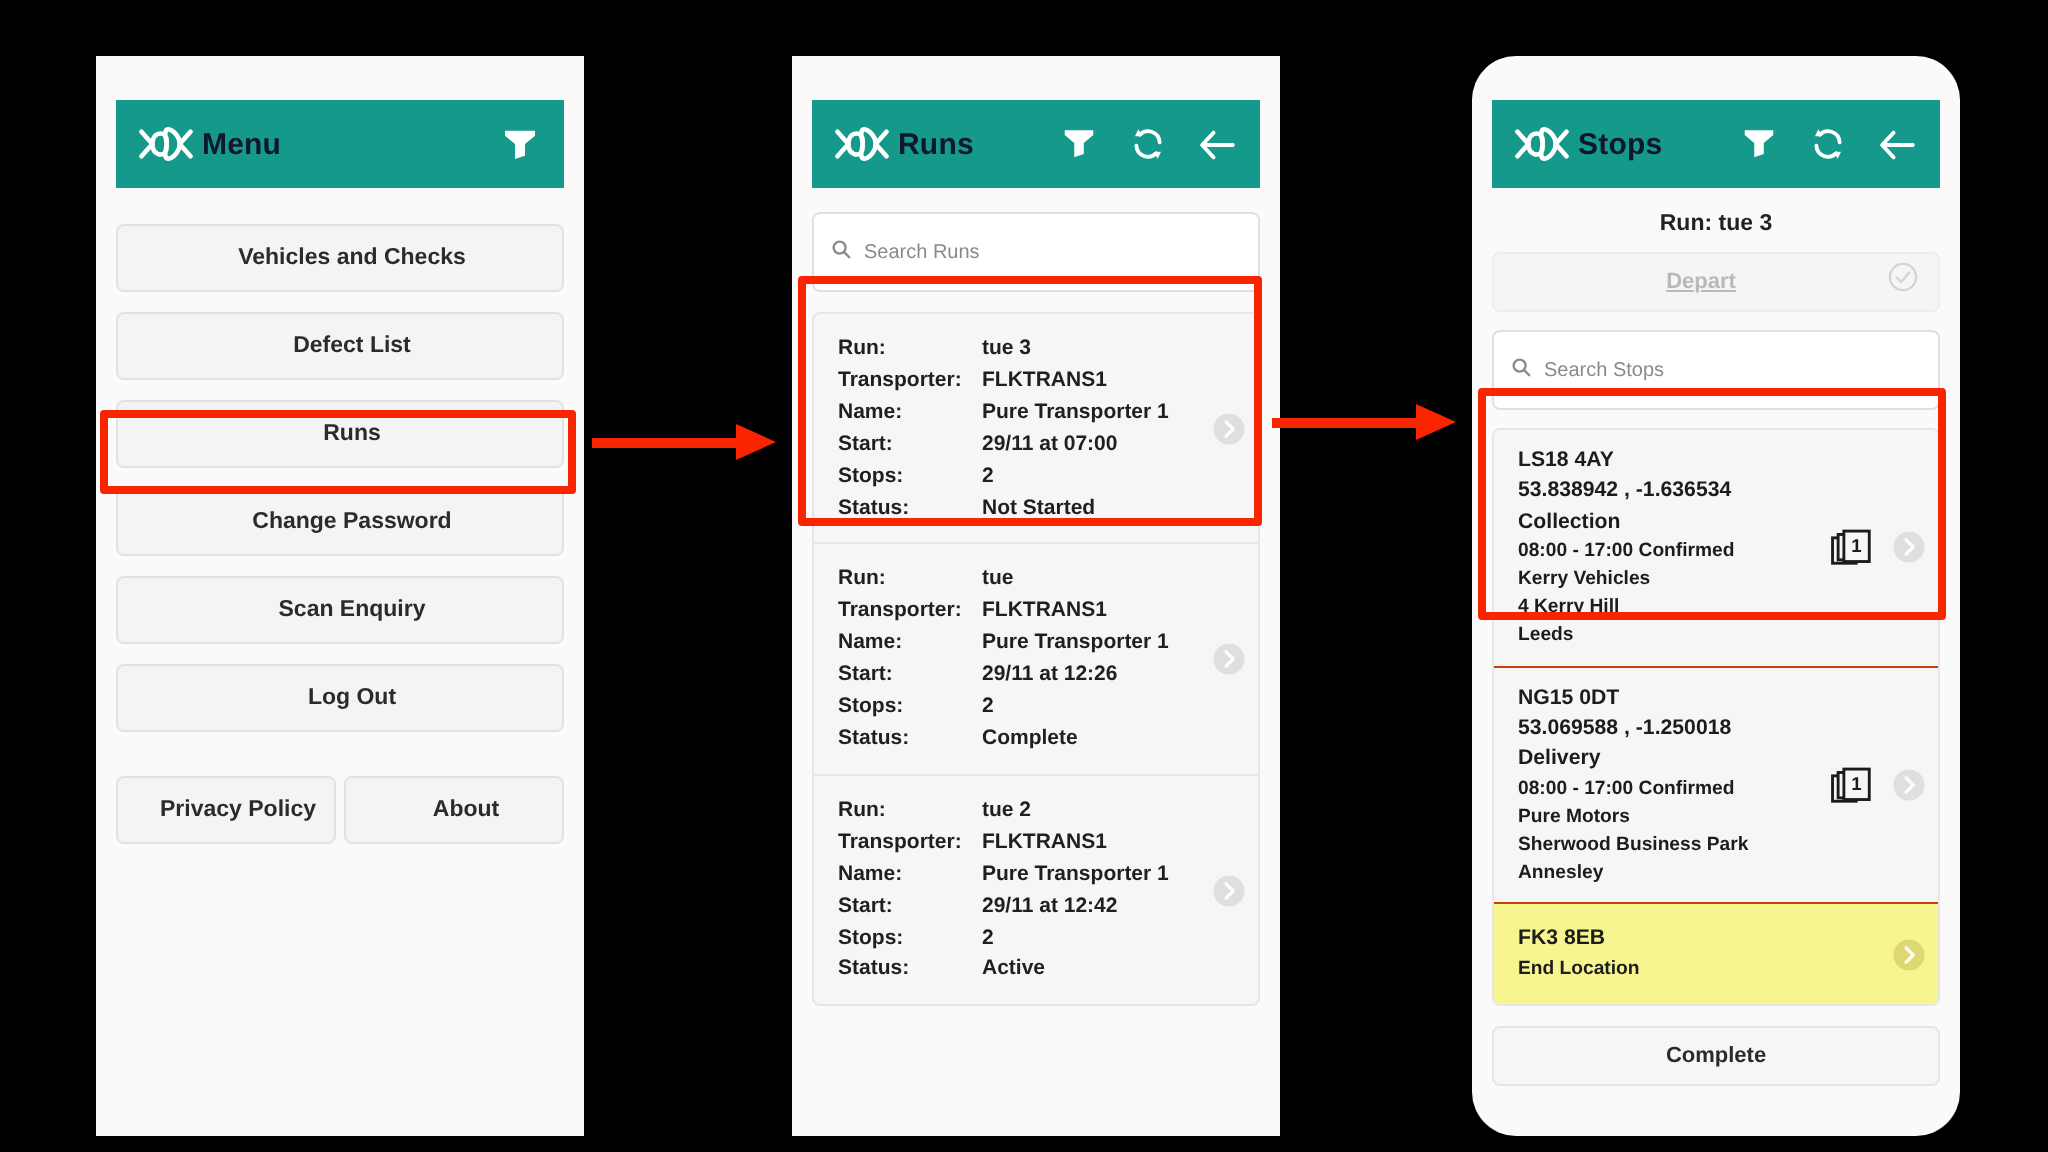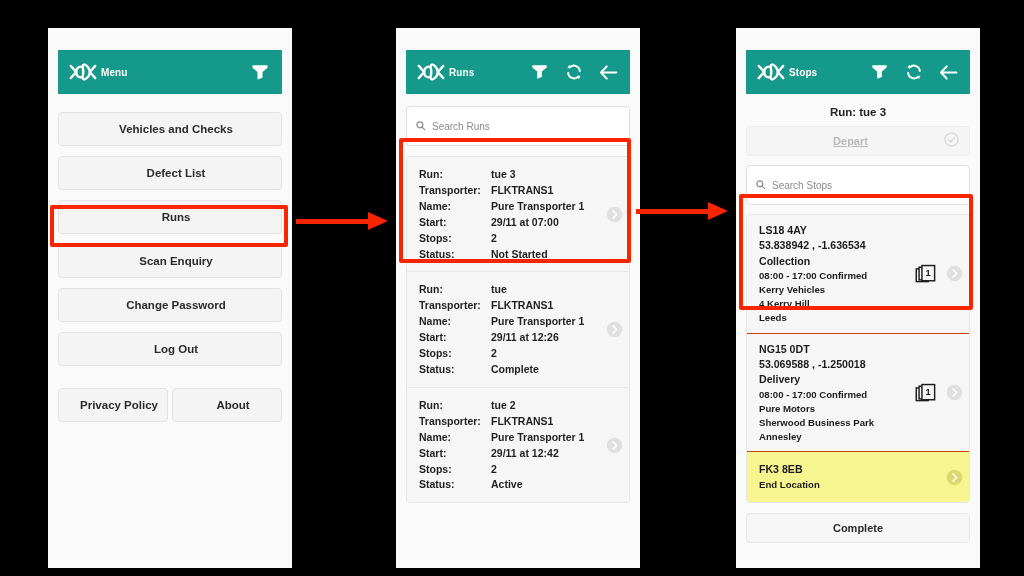--- a/index.html
+++ b/index.html
@@ -9,34 +9,34 @@
   }
   .stage{position:relative;width:1024px;height:576px;background:#000;}
 
   
   .panel{
     position:absolute;top:28px;width:244px;height:540px;
     background:#fafafa;overflow:hidden;
   }
   #panel-menu{left:48px;}
   #panel-runs{left:396px;}
-  #panel-stops{left:736px;}
+  #panel-stops{left:736px;border-radius:22px;}
 
   .panel-inner{position:absolute;inset:0;padding:0 10px;box-sizing:border-box;}
 
   
   .appbar{
     height:44px;margin-top:22px;background:#15998a;
     display:flex;align-items:center;padding:0 10px;box-sizing:border-box;
     color:#fff;
   }
   .brand{display:flex;align-items:center;gap:2px;flex:0 0 auto;}
   .brand-logo{width:30px;height:22px;flex:0 0 auto;}
   .appbar-title{
-    font-size:10px;font-weight:bold;color:#ffffff;letter-spacing:.1px;
+    font-size:15px;font-weight:bold;color:#0f172a;letter-spacing:.1px;
     margin-left:1px;
   }
   .appbar-spacer{flex:1 1 auto;}
   .appbar-icons{display:flex;align-items:center;gap:14px;padding-right:2px;}
   .icon-btn{width:20px;height:20px;display:block;}
 
   
   .menu-list{margin-top:18px;display:flex;flex-direction:column;gap:10px;}
   .menu-btn{
     height:32px;border:1px solid #e2e2e2;border-radius:4px;background:#f4f4f4;
@@ -149,22 +149,22 @@
                 <path d="M3 4h18v3l-6 5v7l-6 2v-9L3 7z" fill="#ffffff"></path>
               </svg>
           </span>
         </div>
       </div>
 
       <div class="menu-list">
         <div class="menu-btn">Vehicles and Checks</div>
         <div class="menu-btn">Defect List</div>
         <div class="menu-btn">Runs</div>
+        <div class="menu-btn">Change Password</div>
         <div class="menu-btn">Scan Enquiry</div>
-        <div class="menu-btn">Change Password</div>
         <div class="menu-btn">Log Out</div>
       </div>
 
       <div class="menu-footer">
         <div class="menu-btn">Privacy Policy</div>
         <div class="menu-btn">About</div>
       </div>
 
     </div>
   </div>

